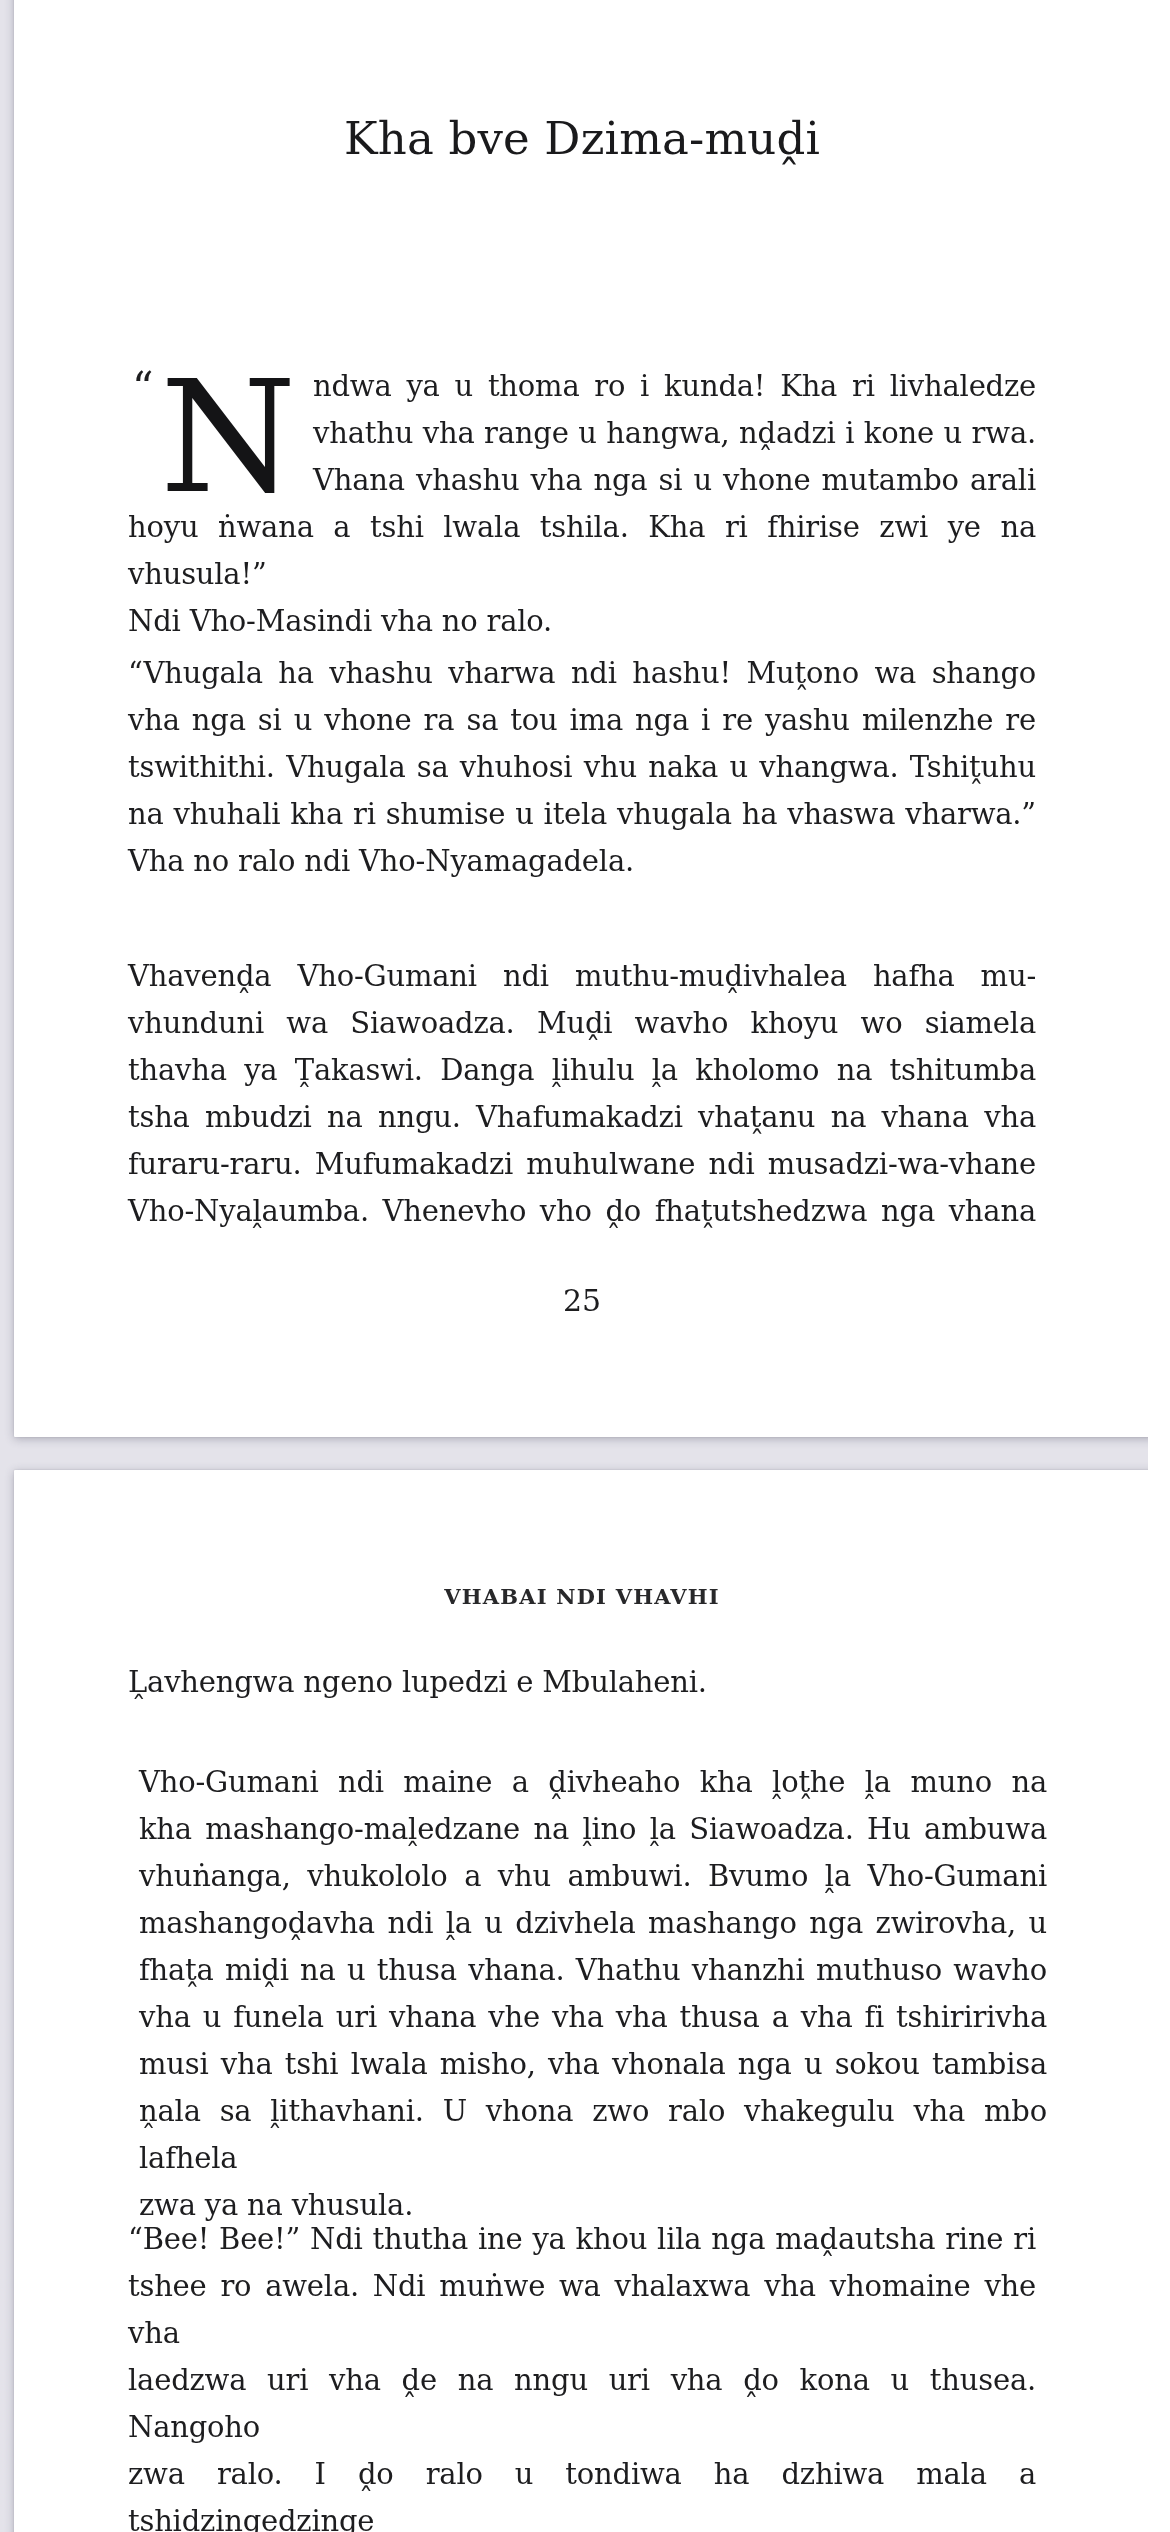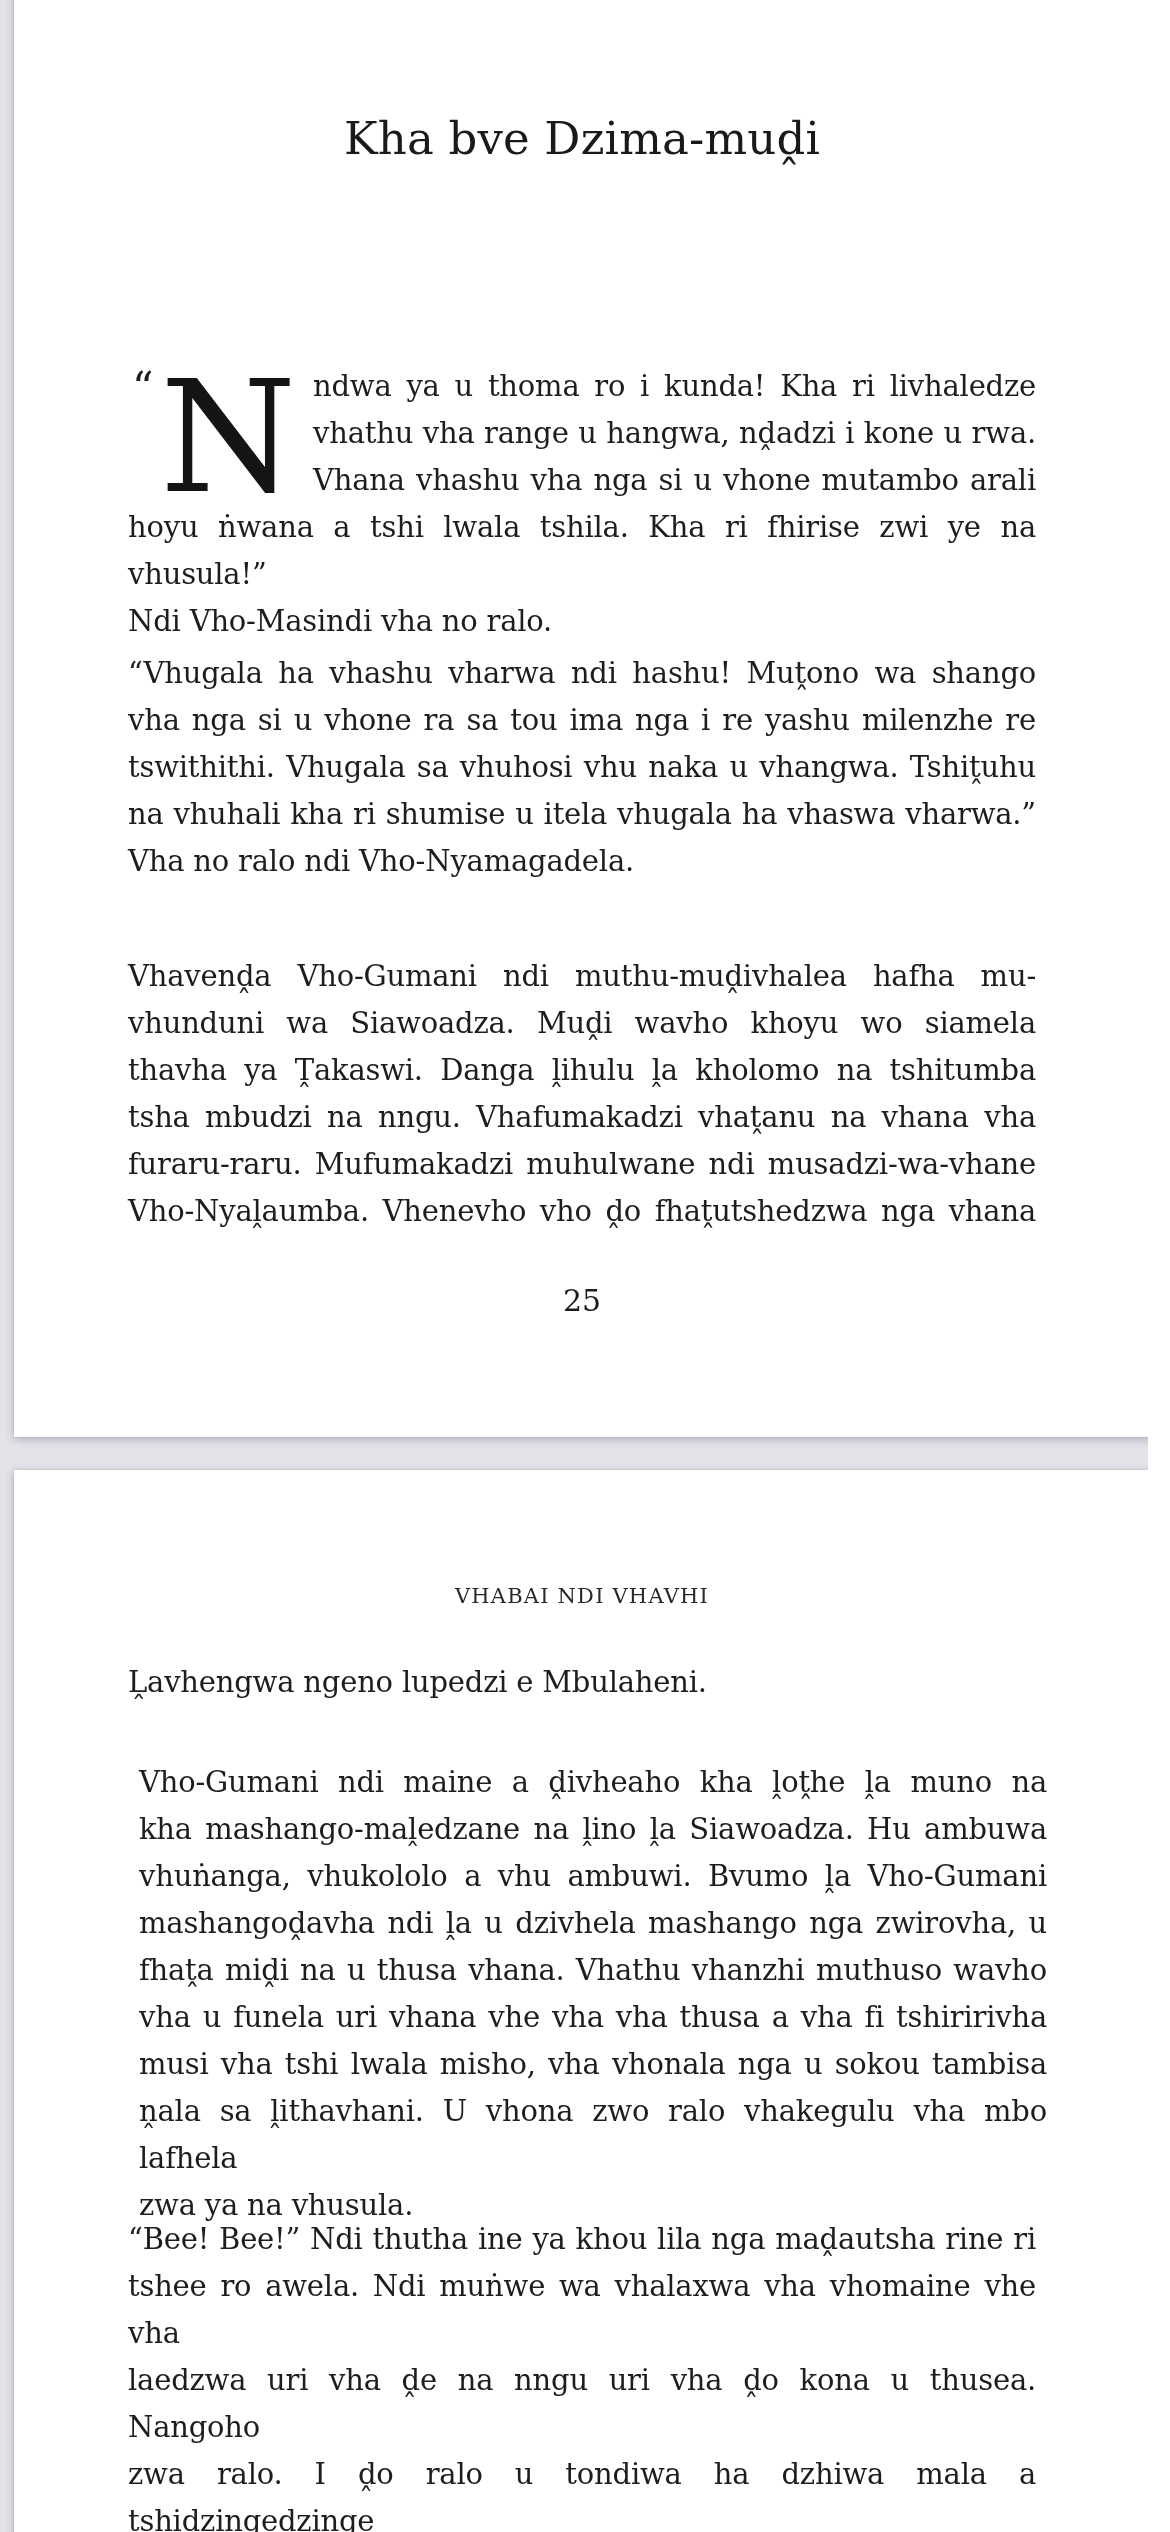--- a/index.html
+++ b/index.html
@@ -58,20 +58,21 @@
     text-align: center;
     font-size: 30px;
   }
 
   .running-header {
     top: 114px;
     text-align: center;
     font-size: 21px;
     letter-spacing: 1.2px;
     color: #28282a;
+    font-weight: bold;
   }
 
   .lead-line { top: 189px; text-align: left; }
 
   .p2para1 { top: 289px; margin-left: 11px; }
   .p2para2 { top: 746px; }
   .para2 { top: 650px; }
   .para3 { top: 912px; margin-top: 41px; }
   .para1 { top: 363px; }
 </style>

